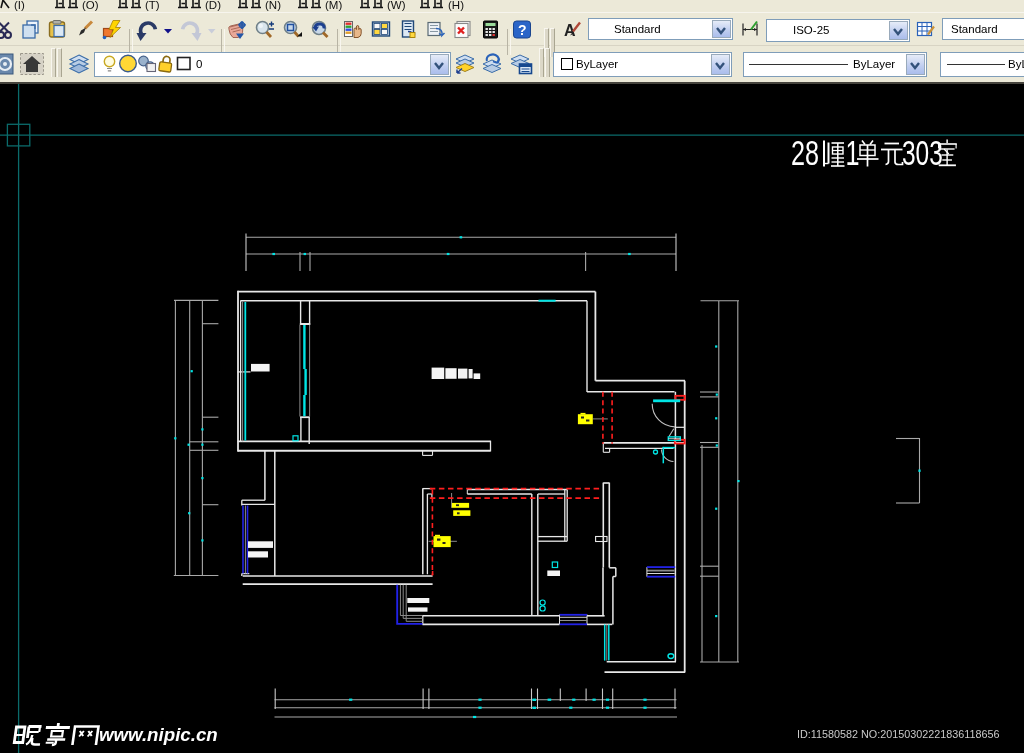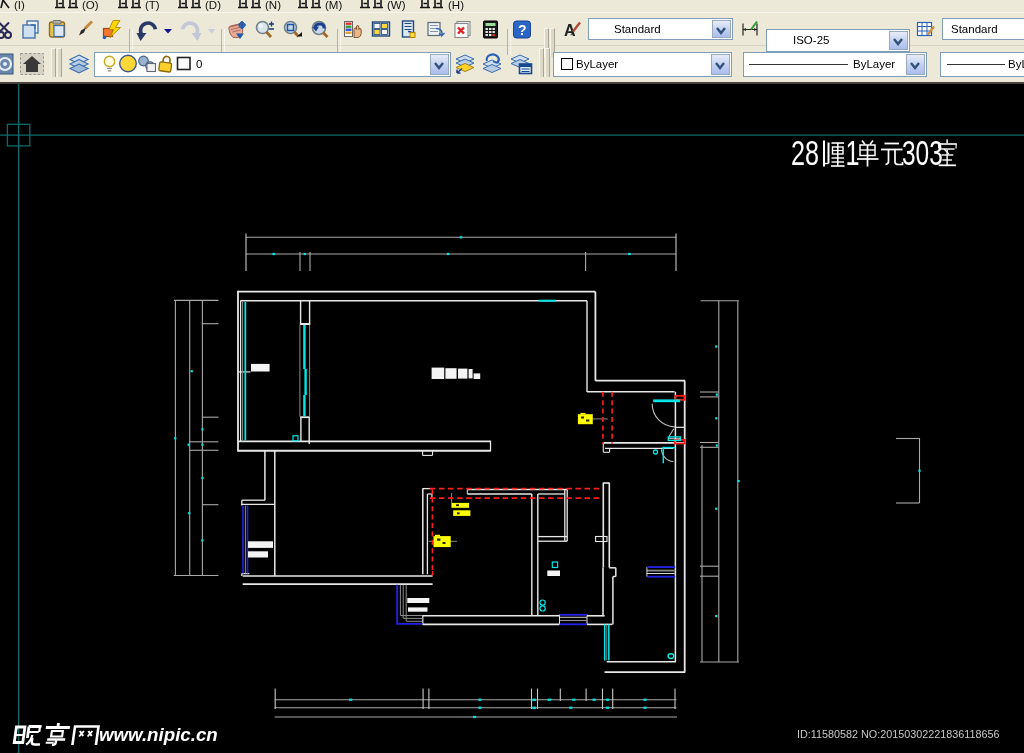--- a/index.html
+++ b/index.html
@@ -33,21 +33,21 @@
     <div class="grip" style="left:544px"></div>
     <div class="grip" style="left:550px"></div>
     <div class="combo" style="left:588px;top:4.5px;width:143px;height:20.5px;">
       <div class="txt" style="left:25px">Standard</div>
       <div class="arrowbtn">
           <svg width="12" height="12">
             <path d="M2 3 L6 8 L10 3" fill="none" stroke="#33527b" stroke-width="2.4"></path>
           </svg>
         </div>
     </div>
-    <div class="combo" style="left:766px;top:16px;width:142px;height:20.5px;">
+    <div class="combo" style="left:766px;top:6px;width:142px;height:20.5px;">
       <div class="txt" style="left:26px">ISO-25</div>
       <div class="arrowbtn">
           <svg width="12" height="12">
             <path d="M2 3 L6 8 L10 3" fill="none" stroke="#33527b" stroke-width="2.4"></path>
           </svg>
         </div>
     </div>
     <div class="combo" style="left:942px;top:4.5px;width:90px;height:20.5px;">
       <div class="txt" style="left:8px">Standard</div>
     </div>

